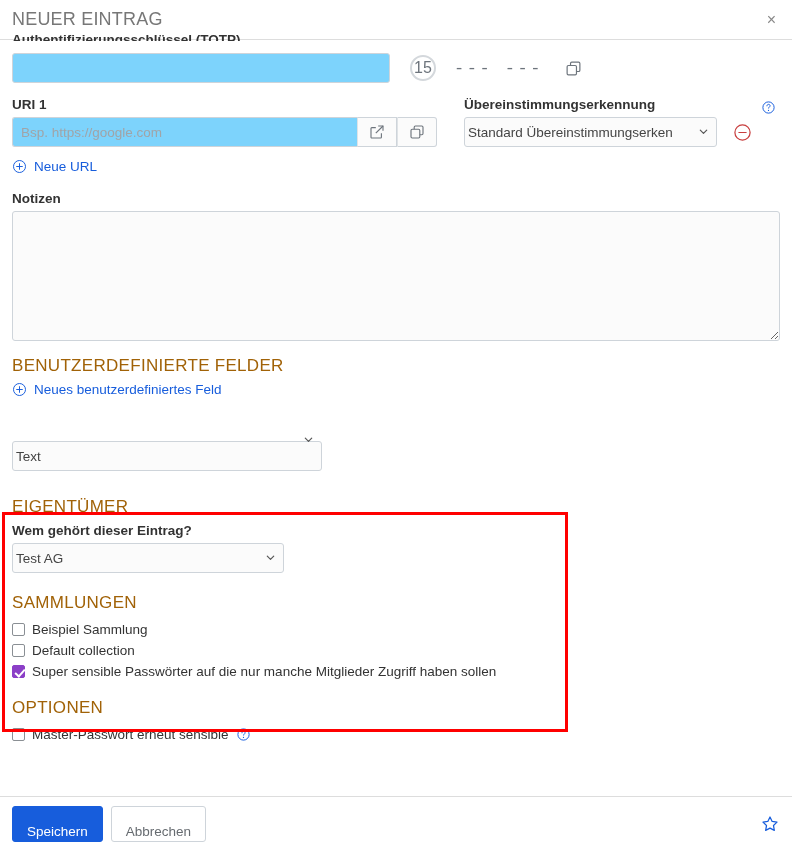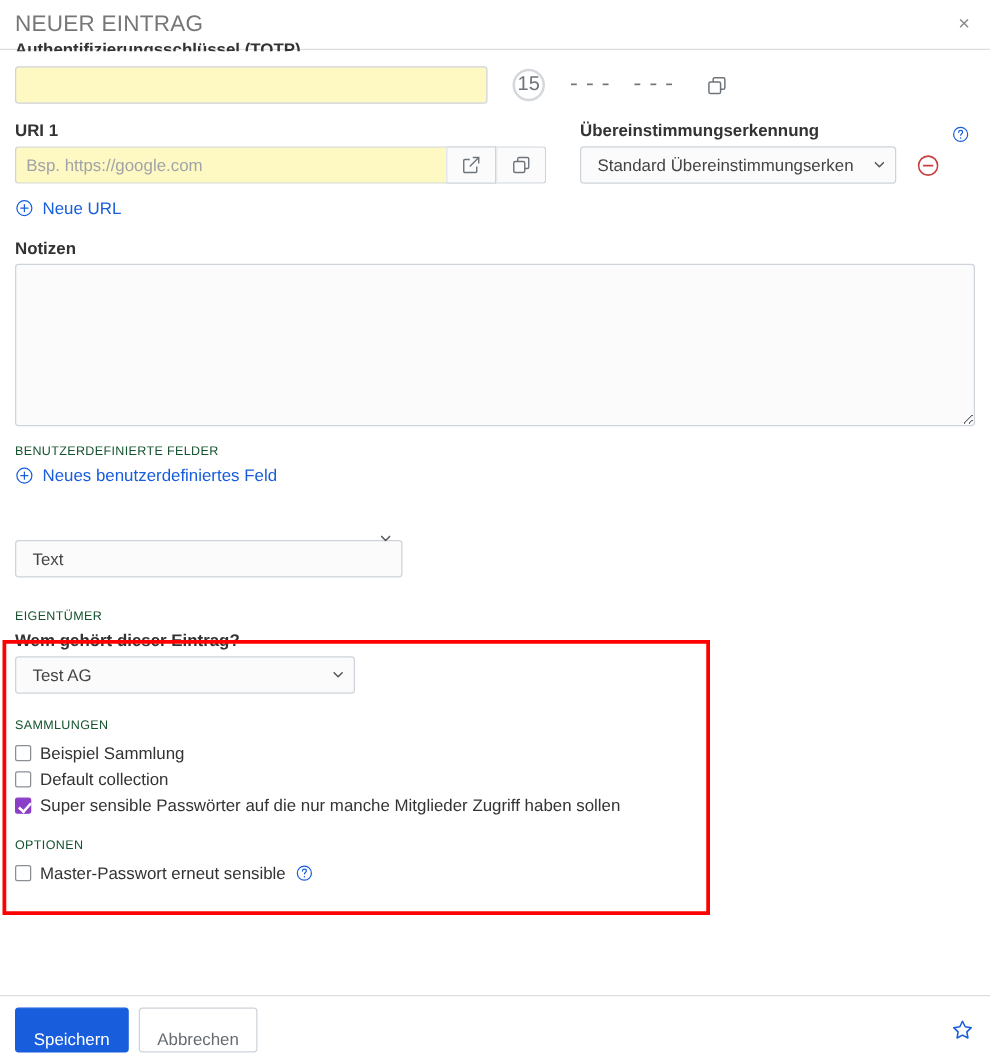--- a/index.html
+++ b/index.html
@@ -61,21 +61,21 @@
   }
 
   .row { display: flex; align-items: center; }
 
   
   .inp {
     box-sizing: border-box;
     height: 30px;
     border: 1px solid #ced4da;
     border-radius: 3px;
-    background: #fef9c3;
+    background: #7dd3fc;
     font-family: "Liberation Sans", sans-serif;
     font-size: 13.5px;
     color: #333;
     padding: 0 8px;
     outline: none;
   }
   .inp::placeholder { color: #a0a4a8; }
 
   .inp-group { display: flex; align-items: stretch; }
   .inp-group .inp {
@@ -97,21 +97,21 @@
   
   .sel {
     box-sizing: border-box;
     height: 30px;
     border: 1px solid #ced4da;
     border-radius: 3px;
     background: #fbfbfb;
     font-family: "Liberation Sans", sans-serif;
     font-size: 13.5px;
     color: #444;
-    padding: 0 22px 0 13px;
+    padding: 0 22px 0 3px;
     outline: none;
     -webkit-appearance: none;
     appearance: none;
     position: relative;
   }
   .sel-wrap { position: relative; display: inline-block; }
   .sel-wrap .chev {
     position: absolute; right: 8px; top: 50%;
     transform: translateY(-50%);
     pointer-events: none;
@@ -135,22 +135,22 @@
   
   .link-add {
     display: inline-flex; align-items: center; gap: 7px;
     color: #175ddc; font-size: 13.5px; cursor: pointer;
     text-decoration: none;
   }
   .link-add .lbl { color: #175ddc; }
 
   
   .sec-head {
-    font-size: 10px;
-    color: #14532d;
+    font-size: 17px;
+    color: #a16207;
     letter-spacing: .3px;
     margin: 0 0 6px 0;
   }
 
   
   .notes {
     box-sizing: border-box;
     width: 100%;
     height: 130px;
     border: 1px solid #ced4da;

